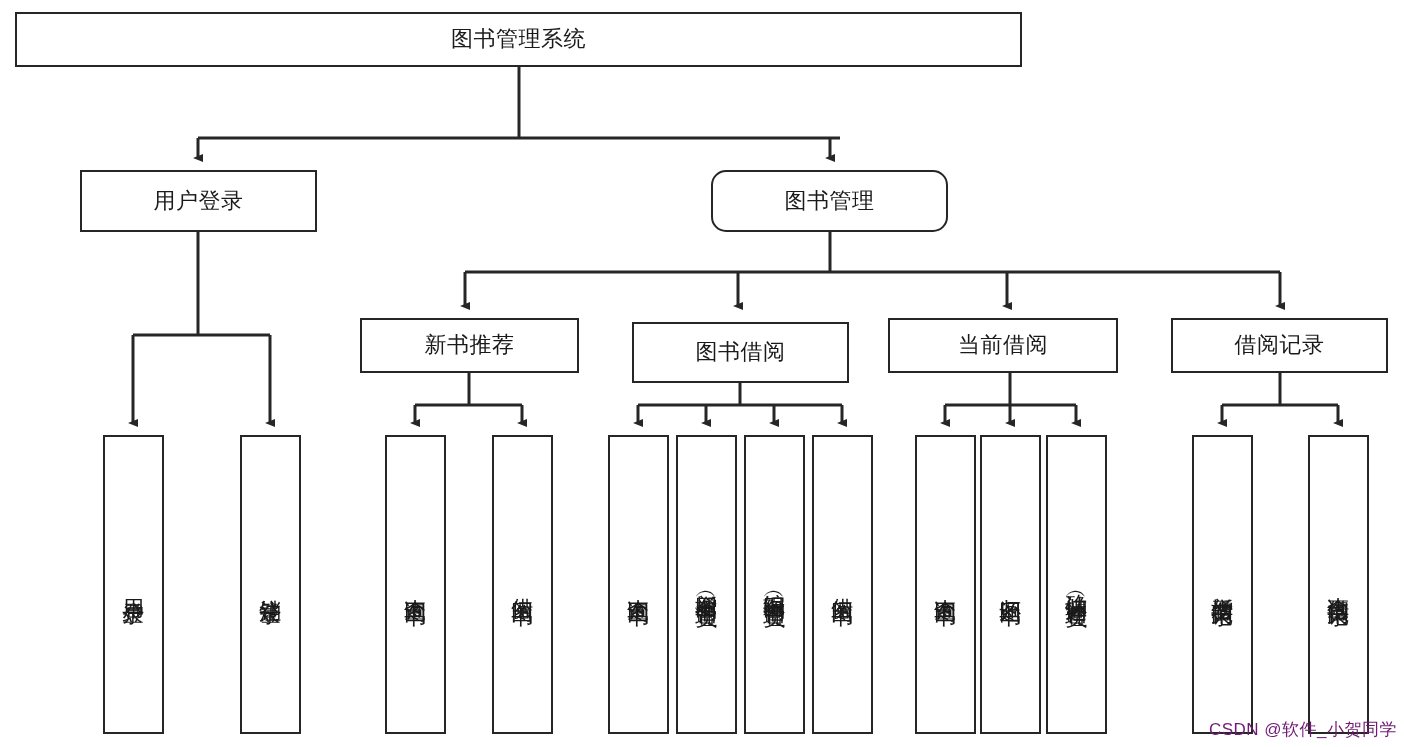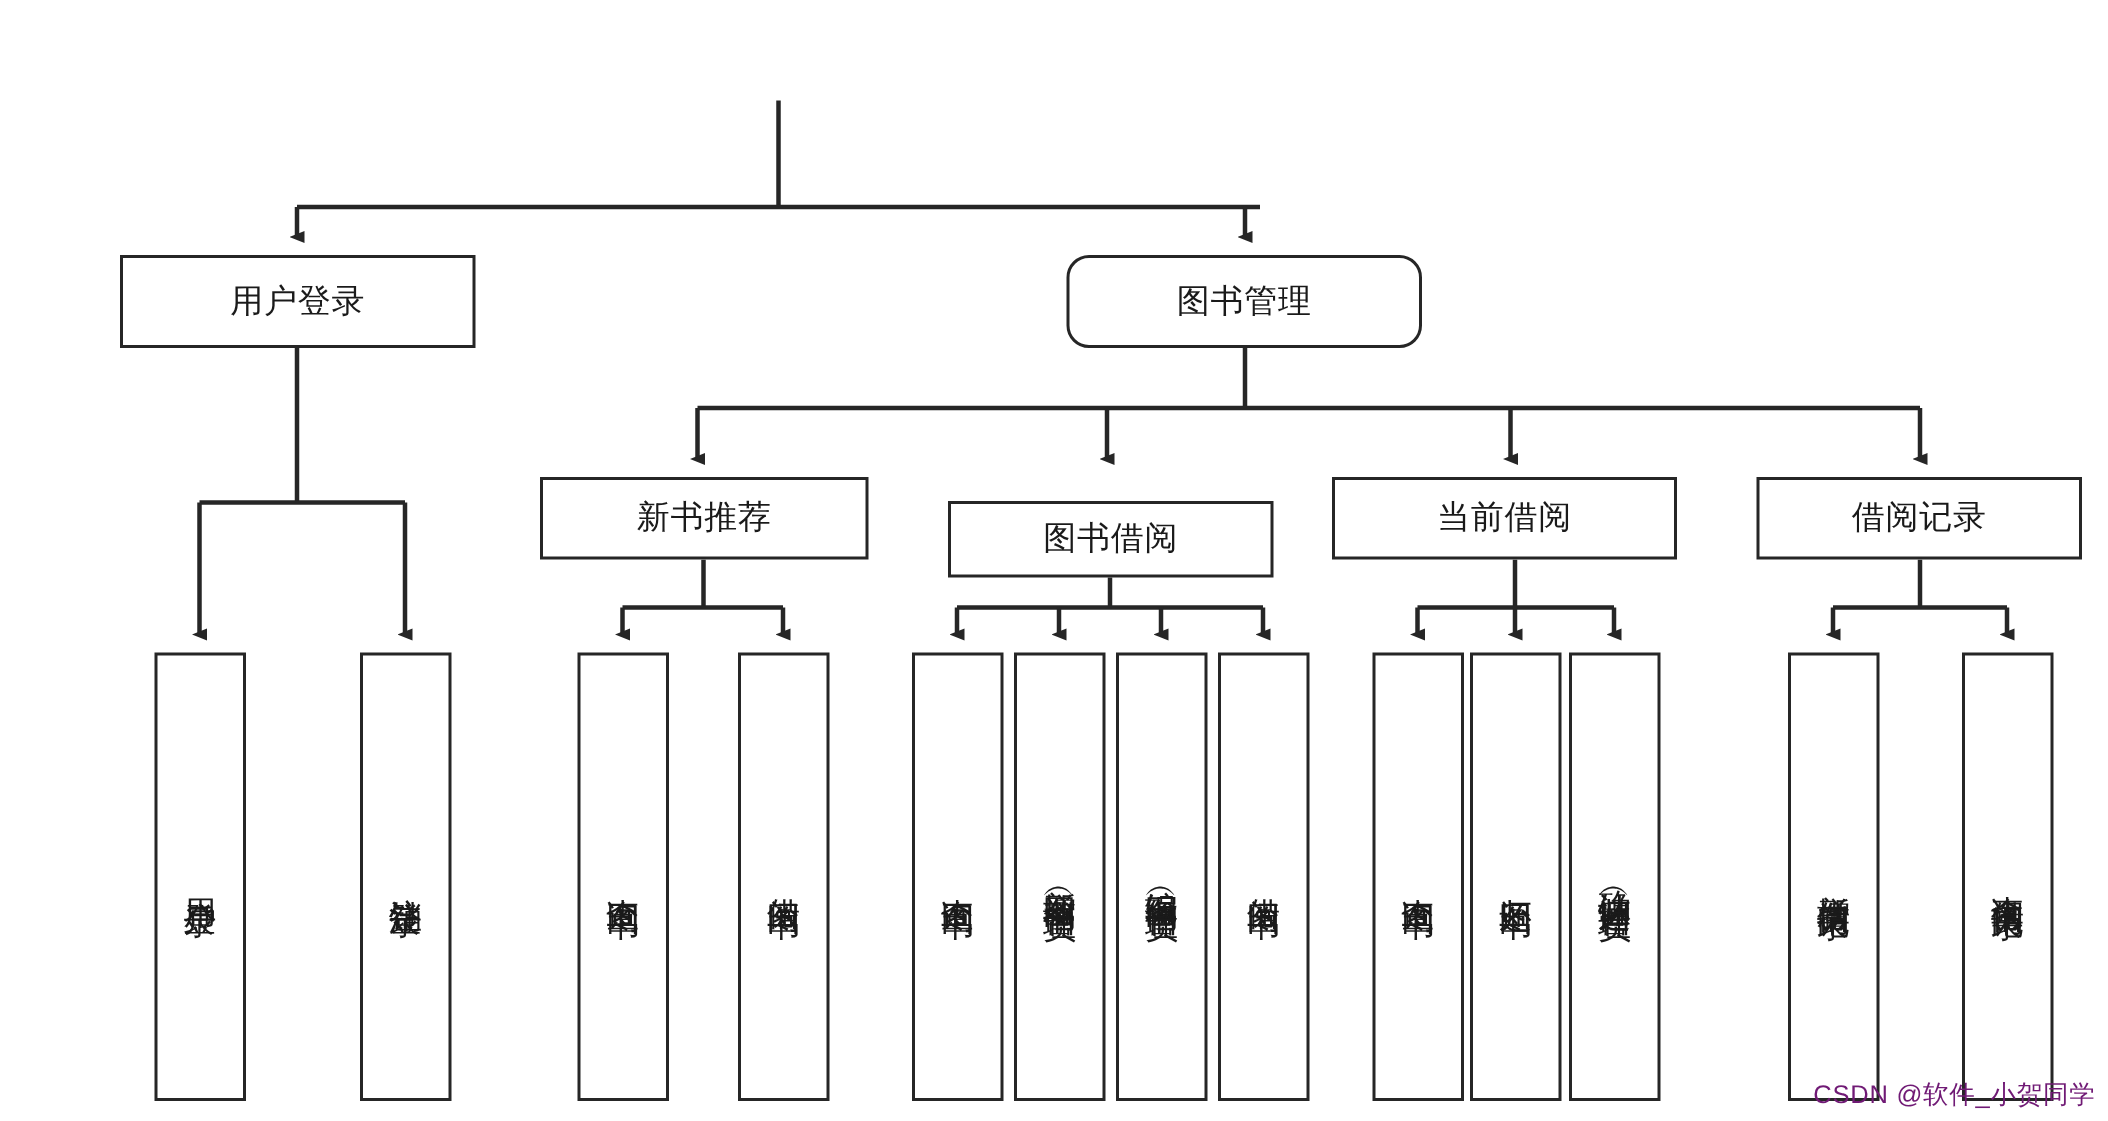--- a/index.html
+++ b/index.html
@@ -112,32 +112,35 @@
       <path d="M1010,405 L1010,423" marker-end="url(#arrow)"></path>
       <path d="M1076,405 L1076,423" marker-end="url(#arrow)"></path>
 
       <path d="M1280,373 L1280,405"></path>
       <path d="M1222,405 L1338,405"></path>
       <path d="M1222,405 L1222,423" marker-end="url(#arrow)"></path>
       <path d="M1338,405 L1338,423" marker-end="url(#arrow)"></path>
     </g>
   </svg>
 
+  <div class="node horiz" style="left:15px; top:12px; width:1007px; height:55px;">
+    <span>图书管理系统</span>
+  </div>
 
   <div class="node horiz" style="left:80px; top:170px; width:237px; height:62px;">
     <span>用户登录</span>
   </div>
   <div class="node horiz" style="left:711px; top:170px; width:237px; height:62px;border-radius:15px;">
     <span>图书管理</span>
   </div>
 
   <div class="node horiz" style="left:360px; top:318px; width:219px; height:55px;">
     <span>新书推荐</span>
   </div>
-  <div class="node horiz" style="left:632px; top:334px; width:217px; height:51px;">
+  <div class="node horiz" style="left:632px; top:322px; width:217px; height:61px;">
     <span>图书借阅</span>
   </div>
   <div class="node horiz" style="left:888px; top:318px; width:230px; height:55px;justify-content:center;">
     <span>当前借阅</span>
   </div>
   <div class="node horiz" style="left:1171px; top:318px; width:217px; height:55px;">
     <span>借阅记录</span>
   </div>
 
   <div class="node vert" style="left:103px; top:435px; width:61px; height:299px;">

